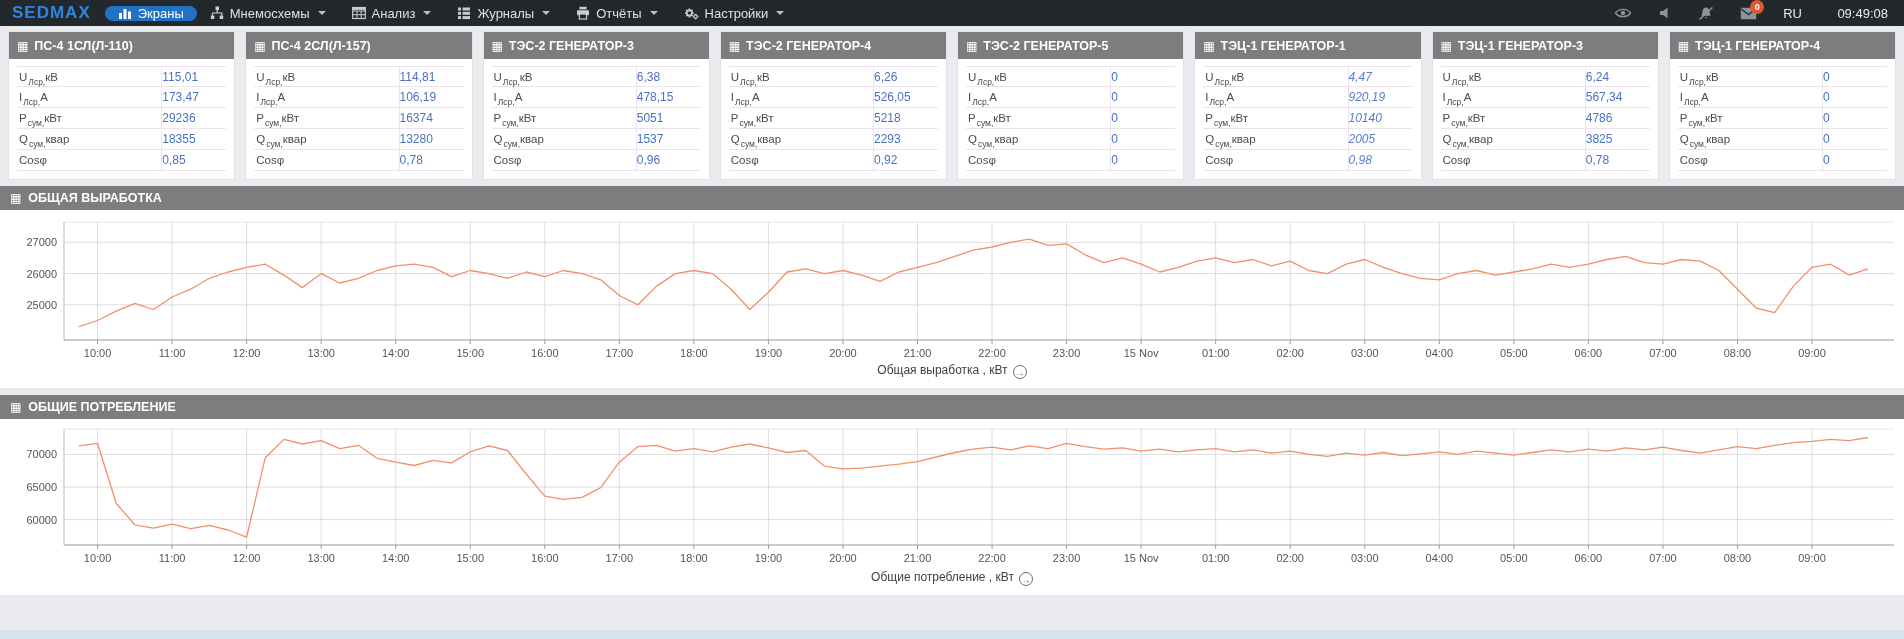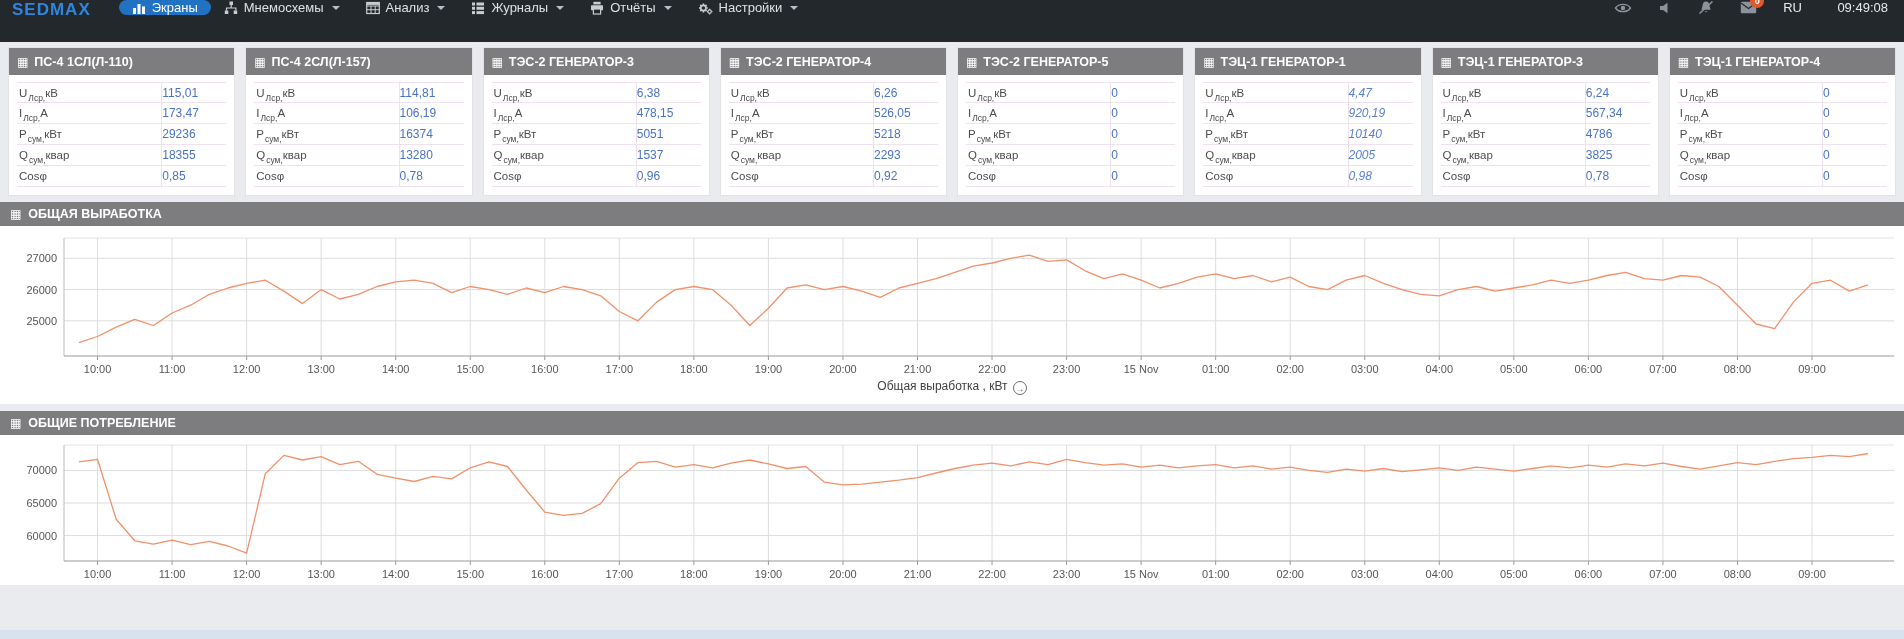--- a/index.html
+++ b/index.html
@@ -1,20 +1,20 @@
 <!DOCTYPE html>
 <html><head>
 <meta charset="utf-8">
 <style>
   * { box-sizing: border-box; margin:0; padding:0; }
   html,body { width:1904px; height:639px; overflow:hidden; background:#e9ebee;
     font-family:"Liberation Sans", sans-serif; position:relative; }
 
   
-  .navbar { height:42px; background:#23282d; display:flex; align-items:flex-start;gap:14px; }
+  .navbar { height:26px; background:#23282d; display:flex; align-items:center; }
   .logo { display:flex; align-items:center; padding:0 14px 0 12px; color:#2e86de;
     font-weight:bold; font-size:17px; letter-spacing:1px; }
   .nav-items { display:flex; align-items:stretch; }
   .nav-item { display:flex; align-items:center; gap:6px; padding:0 13px; color:#dde1e4;
     font-size:13px; cursor:pointer; white-space:nowrap; }
   .nav-item.active { background:#2272c3; color:#fff;border-radius:8px; }
   .nav-item svg { display:block; }
   .caret { width:0; height:0; border-left:4px solid transparent; border-right:4px solid transparent;
     border-top:4px solid #b9bfc4; margin-left:2px; }
   .nav-right { margin-left:auto; display:flex; align-items:center; gap:26px; padding-right:16px; }
@@ -726,15 +726,18 @@
       <line x1="1737.4623217922606" y1="10" x2="1737.4623217922606" y2="126" stroke="#dddddd"></line>
       <line x1="1737.4623217922606" y1="126" x2="1737.4623217922606" y2="130" stroke="#999999"></line>
       <text x="1737.4623217922606" y="143" text-anchor="middle">08:00</text>
       <line x1="1812.0040733197554" y1="10" x2="1812.0040733197554" y2="126" stroke="#dddddd"></line>
       <line x1="1812.0040733197554" y1="126" x2="1812.0040733197554" y2="130" stroke="#999999"></line>
       <text x="1812.0040733197554" y="143" text-anchor="middle">09:00</text>
       <line x1="64" y1="10" x2="64" y2="126" stroke="#bbbbbb"></line>
       <line x1="64" y1="126" x2="1894" y2="126" stroke="#999999"></line>
       <path d="M78.9 26.9L97.5 24.3L116.2 84.3L134.8 105.8L153.5 109.1L172.1 105.1L190.7 109.7L209.4 106.4L228.0 111.0L246.6 118.2L265.3 38.7L283.9 20.4L302.5 25.0L321.2 21.7L339.8 29.6L358.4 26.3L377.1 39.3L395.7 43.2L414.3 46.5L433.0 41.3L451.6 43.9L470.3 32.8L488.9 26.9L507.5 31.5L526.2 55.0L544.8 77.1L563.4 80.4L582.1 78.4L600.7 68.7L619.3 43.2L638.0 27.6L656.6 26.3L675.2 32.2L693.9 29.6L712.5 32.8L731.1 28.2L749.8 25.0L768.4 28.9L787.1 33.5L805.7 31.5L824.3 47.1L843.0 49.8L861.6 49.1L880.2 47.1L898.9 45.2L917.5 42.6L936.1 38.0L954.8 33.5L973.4 30.2L992.0 28.2L1010.7 30.9L1029.3 26.9L1048.0 29.6L1066.6 24.3L1085.2 27.6L1103.9 30.2L1122.5 28.9L1141.1 32.2L1159.8 30.2L1178.4 32.8L1197.0 30.9L1215.7 29.6L1234.3 32.8L1252.9 30.9L1271.6 34.1L1290.2 32.2L1308.8 35.4L1327.5 37.4L1346.1 34.1L1364.8 36.1L1383.4 33.5L1402.0 36.7L1420.7 34.8L1439.3 32.8L1457.9 35.4L1476.6 32.2L1495.2 34.1L1513.8 36.1L1532.5 33.5L1551.1 30.9L1569.7 32.8L1588.4 30.2L1607.0 32.2L1625.6 28.9L1644.3 30.9L1662.9 28.2L1681.6 31.5L1700.2 34.1L1718.8 30.9L1737.5 27.6L1756.1 29.6L1774.7 26.3L1793.4 23.7L1812.0 22.4L1830.6 20.4L1849.3 21.7L1867.9 18.5" fill="none" stroke="#f0916c" stroke-width="1.3" stroke-linejoin="round"></path>
     </svg>
+  <div class="chart-footer">
+    <span>Общие потребление , кВт</span><span class="circle-arrow">→</span>
+  </div>
 </div>
 
 <div class="bottom-strip"></div>
 
 </body></html>

